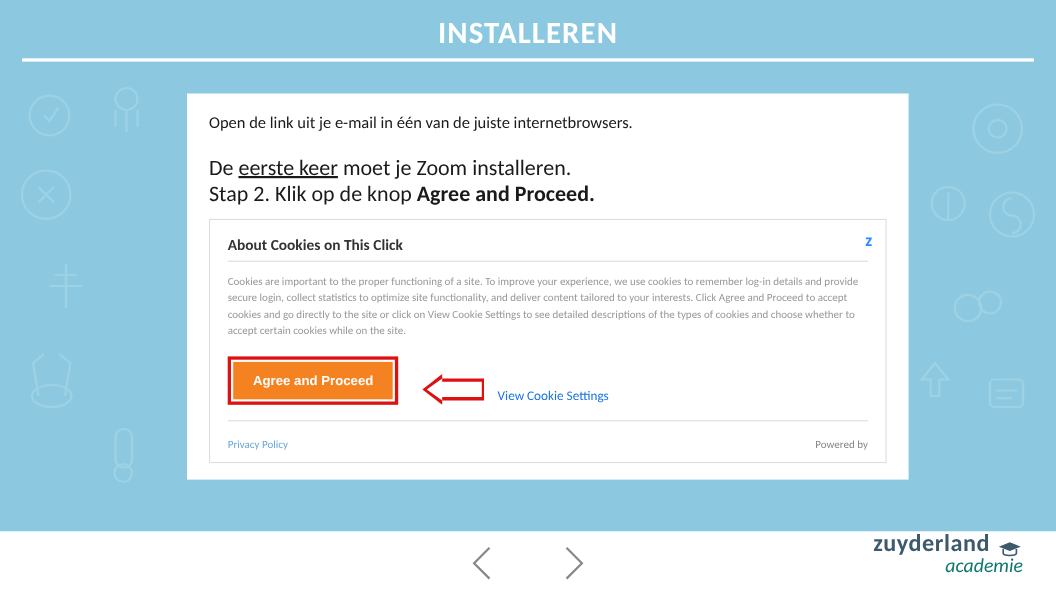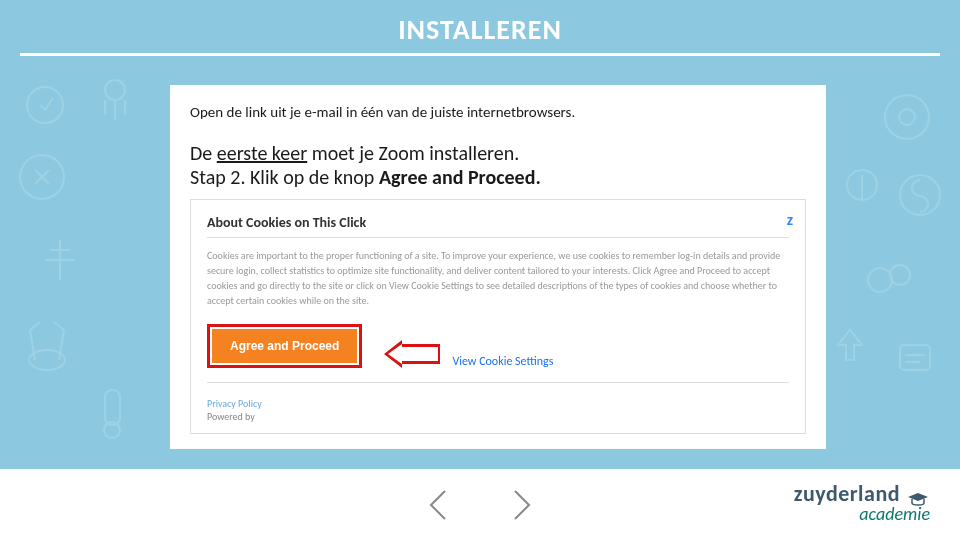--- a/index.html
+++ b/index.html
@@ -108,37 +108,36 @@
     color: #1a73e8;
     font-size: 12px;
     margin-left: -10px;
   }
   .cookie-footer {
     display: flex;
     justify-content: space-between;
     margin-top: 14px;
     font-size: 10px;
     color: #888;
-    flex-direction: column;
   }
   .cookie-footer .pp { color: #6aa7d6; }
   .zoom-hint {
     position: absolute;
     top: 10px;
     right: 12px;
     color: #2d8cff;
     font-size: 16px;
     font-weight: bold;
   }
   .footer {
     position: absolute;
     bottom: 0;
     left: 0;
     right: 0;
-    height: 71px;
+    height: 57px;
     background: #fff;
     display: flex;
     align-items: center;
     justify-content: center;
     z-index: 2;
   }
   .nav {
     display: flex;
     gap: 50px;
   }

